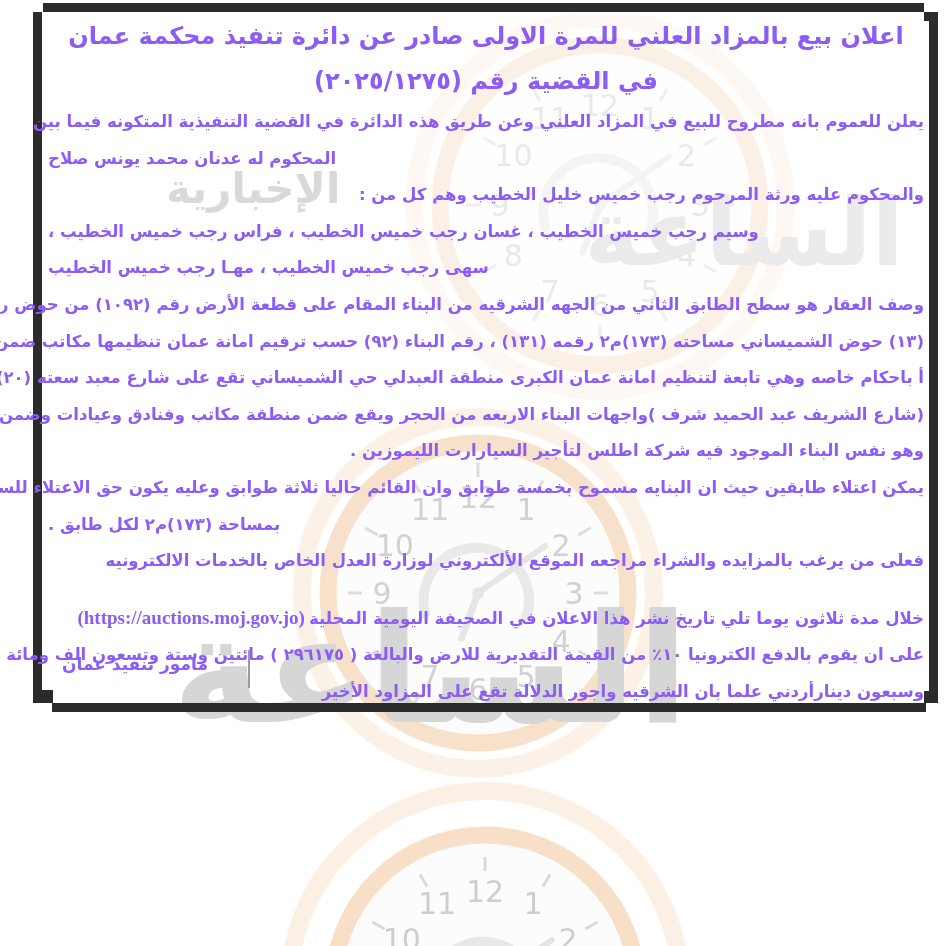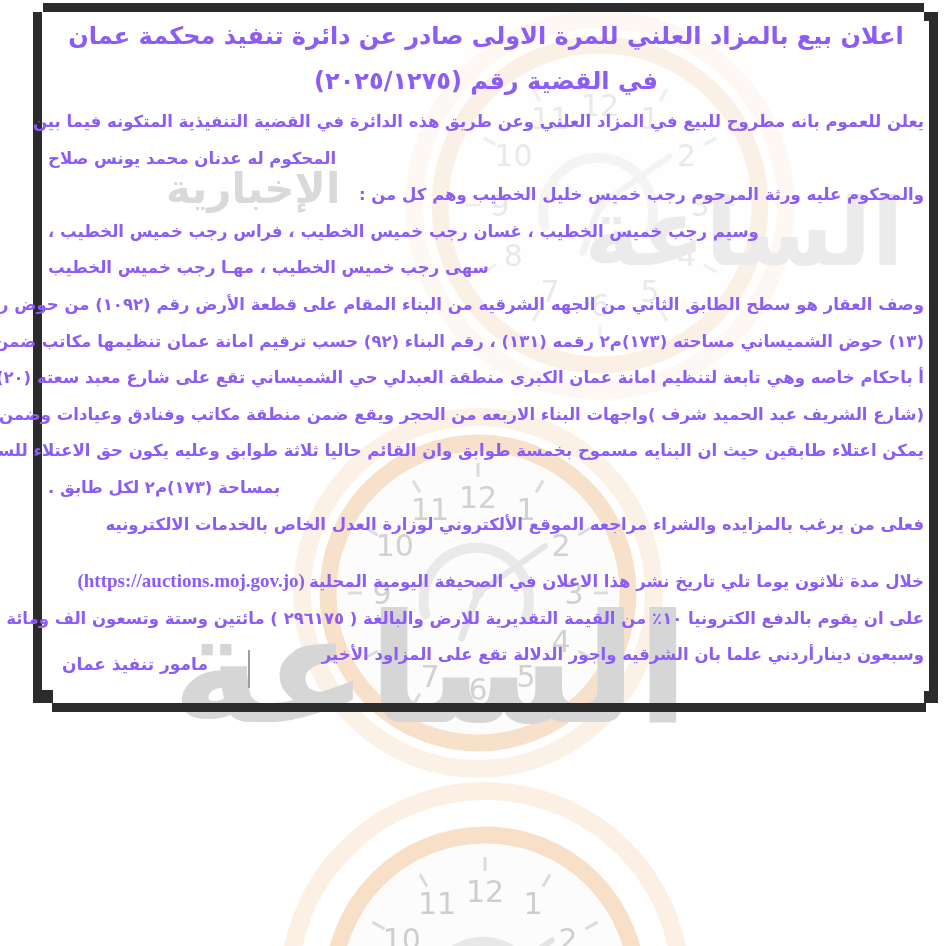--- a/index.html
+++ b/index.html
@@ -166,20 +166,21 @@
 
     <div class="ln r">يعلن للعموم بانه مطروح للبيع في المزاد العلني وعن طريق هذه الدائرة في القضية التنفيذية المتكونه فيما بين</div>
     <div class="ln c">المحكوم له عدنان محمد يونس صلاح</div>
     <div class="ln r">والمحكوم عليه ورثة المرحوم رجب خميس خليل الخطيب وهم كل من :</div>
     <div class="ln c">وسيم رجب خميس الخطيب ، غسان رجب خميس الخطيب ،  فراس رجب خميس الخطيب ،</div>
     <div class="ln c">سهى رجب خميس الخطيب ،  مهـا رجب خميس  الخطيب</div>
     <div class="ln r">وصف العقار هو سطح الطابق الثاني من الجهه الشرقيه من البناء المقام على قطعة الأرض رقم (١٠٩٢) من حوض رقم</div>
     <div class="ln r">(١٣) حوض الشميساني مساحته (١٧٣)م٢ رقمه (١٣١) ، رقم البناء (٩٢) حسب ترقيم امانة عمان تنظيمها مكاتب ضمن سكن</div>
     <div class="ln r">أ باحكام خاصه وهي تابعة لتنظيم امانة عمان الكبرى منطقة العبدلي حي الشميساني تقع على شارع معبد سعته (٢٠) م هو شارع</div>
     <div class="ln r">(شارع الشريف عبد الحميد شرف )واجهات البناء الاربعه من الحجر ويقع ضمن منطقة مكاتب وفنادق وعيادات وضمن حي معروف</div>
+    <div class="ln r">وهو نفس البناء الموجود فيه شركة اطلس لتأجير السيارارت الليموزين .</div>
     <div class="ln r">يمكن اعتلاء طابقين حيث ان البنايه مسموح بخمسة طوابق وان القائم حاليا ثلاثة طوابق وعليه يكون حق الاعتلاء للسطح طابقين</div>
     <div class="ln c">بمساحة (١٧٣)م٢ لكل طابق .</div>
     <div class="ln r">فعلى من يرغب بالمزايده والشراء مراجعه الموقع الألكتروني لوزارة العدل الخاص بالخدمات الالكترونيه</div>
     <div class="ln r"><span>خلال مدة ثلاثون يوما تلي تاريخ نشر هذا الاعلان في الصحيفة اليومية المحلية</span><span class="url-ltr">(https://auctions.moj.gov.jo)</span></div>
     <div class="ln r">على ان يقوم بالدفع الكترونيا ١٠٪ من القيمة التقديرية للارض والبالغة ( ٢٩٦١٧٥ ) مائتين وستة وتسعون الف ومائة وخمسه</div>
     <div class="ln r">وسبعون دينارأردني  علما بان الشرقيه واجور الدلالة تقع على المزاود  الأخير</div>
 
     <div class="signature">مامور تنفيذ عمان</div>
   </div>
 

